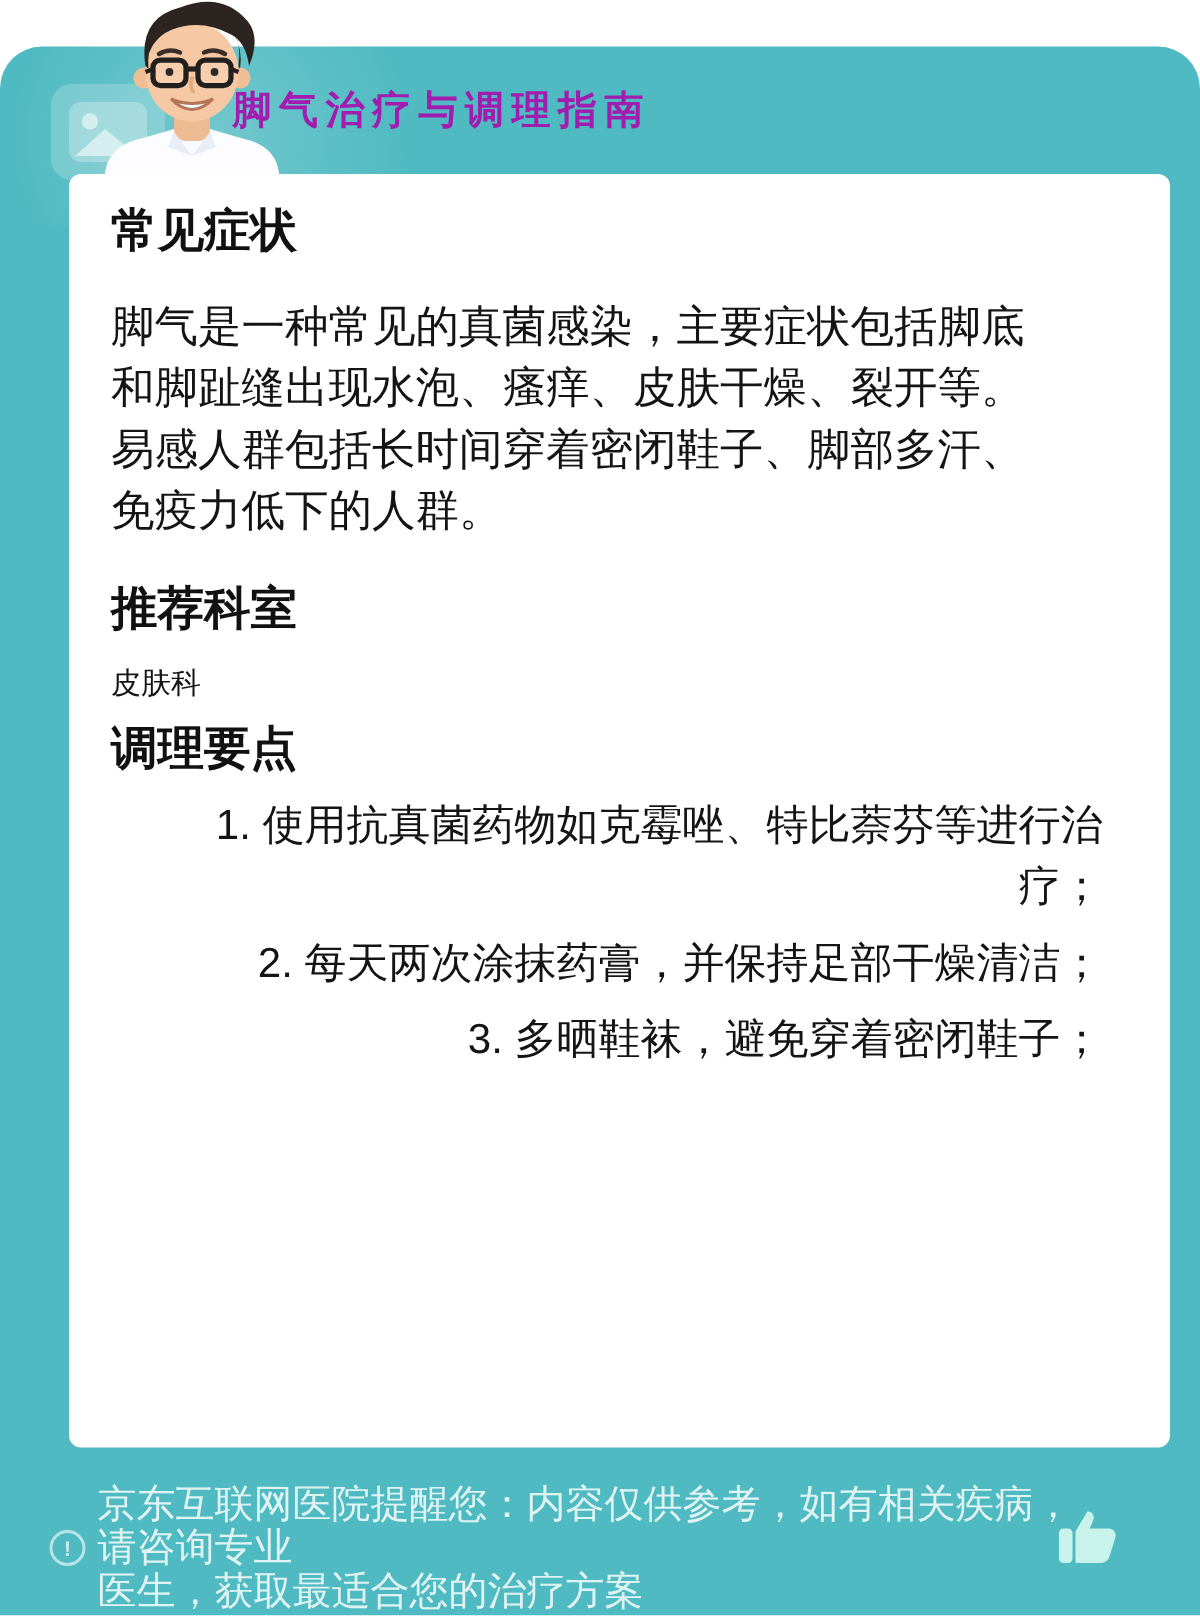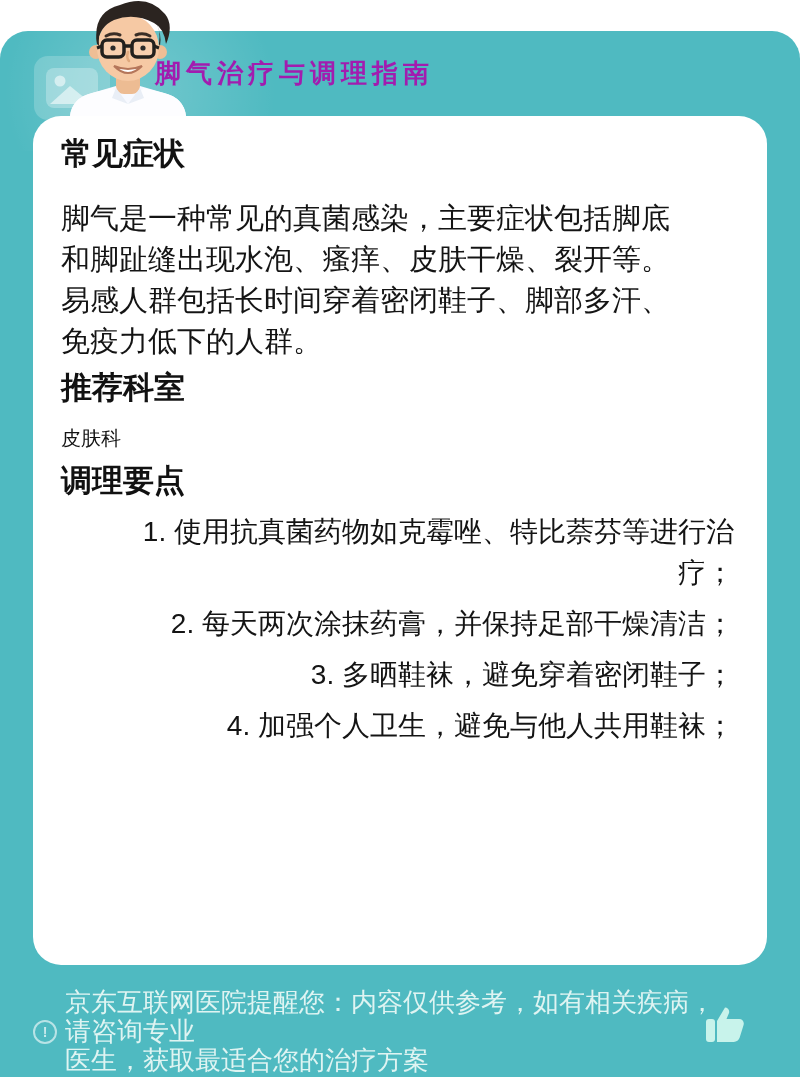--- a/index.html
+++ b/index.html
@@ -25,29 +25,29 @@
   
   .avatar{position:absolute;left:52px;top:0px;width:152px;height:140px;}
   
   .header-title{
     position:absolute;left:155px;top:56px;
     font-size:26px;font-weight:700;color:#a21caf;letter-spacing:5px;
     white-space:nowrap;
   }
   
   .card{
-    position:absolute;left:33px;top:116px;width:734px;height:849px;
-    background:#ffffff;border-radius:28px;
+    position:absolute;left:46px;top:116px;width:734px;height:849px;
+    background:#ffffff;border-radius:8px;
     box-sizing:border-box;
-    padding:20px 33px 0 28px;
+    padding:20px 45px 0 28px;
   }
   .sec-heading{
     font-size:31px;line-height:36px;font-weight:700;color:#111111;margin:0;
   }
-  .sec-heading.mt-dept{margin-top:8px;}
+  .sec-heading.mt-dept{margin-top:26px;}
   .sec-heading.mt-care{margin-top:4px;}
   .body-text{
     font-size:29px;line-height:41px;color:#141414;margin:26px 0 0 0;
     white-space:pre-line;
   }
   .dept-text{
     font-size:20px;line-height:41px;color:#141414;margin:12px 0 0 0;
   }
   .care-list{margin-top:12px;text-align:right;}
   .list-item{
@@ -138,21 +138,20 @@
 
   <div class="sec-heading mt-dept">推荐科室</div>
   <div class="dept-text">皮肤科</div>
 
   <div class="sec-heading mt-care">调理要点</div>
   <div class="care-list">
     <div class="list-item">1. 使用抗真菌药物如克霉唑、特比萘芬等进行治
 疗；</div>
     <div class="list-item">2. 每天两次涂抹药膏，并保持足部干燥清洁；</div>
     <div class="list-item">3. 多晒鞋袜，避免穿着密闭鞋子；</div>
-    <div class="list-item">4. 加强个人卫生，避免与他人共用鞋袜；</div>
   </div>
 </div>
 
 <div class="footer">
   <div class="warn-circle">!</div>
   <div class="footer-text">京东互联网医院提醒您：内容仅供参考，如有相关疾病，请咨询专业
 医生，获取最适合您的治疗方案</div>
 </div>
 
 <button class="thumb-btn">

